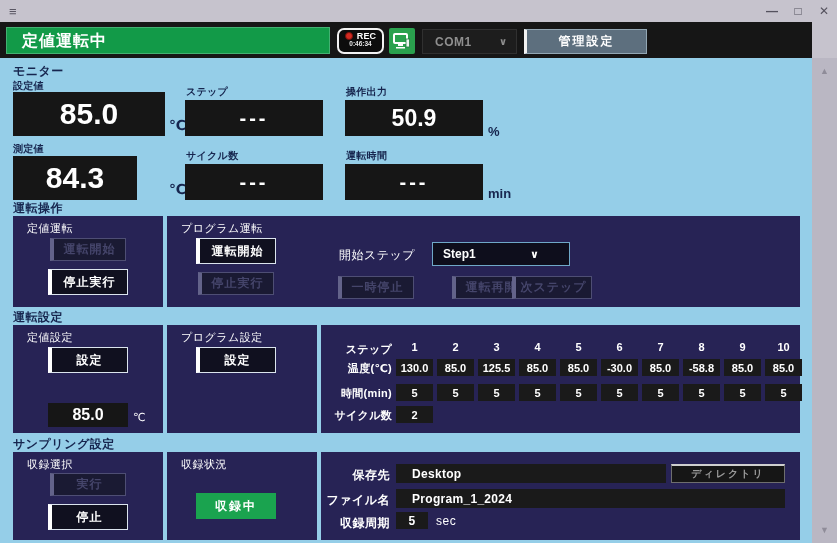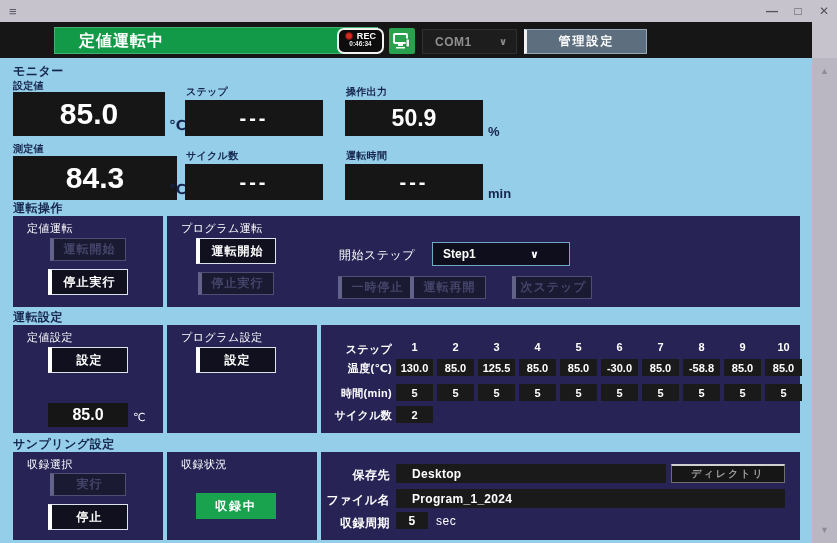--- a/index.html
+++ b/index.html
@@ -16,21 +16,21 @@
     display:flex; align-items:center; color:#494652; }
   .hamburger { font-size:13px; margin-left:9px; color:#5a5764; cursor:pointer; }
   .win-title { font-size:11px; font-weight:bold; margin-left:10px; letter-spacing:.3px; }
   .win-controls { position:absolute; right:6px; top:0; height:22px; display:flex; gap:12px; align-items:center; }
   .win-controls span { font-size:12px; font-weight:bold; color:#55525e; width:14px; text-align:center; cursor:pointer; }
 
   
   .header { left:0; top:22px; width:812px; height:36px; background:#161616; }
   .status-box { left:6px; top:27px; width:324px; height:27px; background:#129a48;
     border:1px solid #43b172; color:#fff; font-size:16px; font-weight:bold;
-    line-height:25px; padding-left:24px; letter-spacing:1px;margin-left:48px; }
+    line-height:25px; padding-left:15px; letter-spacing:1px; }
   .rec-badge { left:337px; top:28px; width:47px; height:26px; background:#0d0d0d;
     border:2px solid #f2f2f2; border-radius:7px; color:#fff; text-align:center; }
   .rec-top { display:flex; align-items:center; justify-content:center; gap:4px; margin-top:1px; }
   .rec-dot { width:8px; height:8px; border-radius:50%; background:#d22b22; border:1px solid #7a0f0a; }
   .rec-label { font-size:9px; font-weight:bold; letter-spacing:.2px; }
   .rec-time { font-size:6.5px; font-weight:bold; color:#e8e8e8; margin-top:-1px; }
   .printer-btn { left:389px; top:28px; width:26px; height:26px; background:#2aa14e;
     border-radius:2px; display:flex; align-items:center; justify-content:center; cursor:pointer; }
   .com-select { left:422px; top:29px; width:95px; height:25px; background:#1d1d1d;
     border:1px solid #303030; color:#8f8f8f; font-size:12px; font-weight:bold;
@@ -140,21 +140,21 @@
 <div class="abs unit" style="left:169px;top:117px;font-size:14px;">℃</div>
 
 <div class="abs mini-lbl" style="left:186px;top:85px;">ステップ</div>
 <div class="abs lcd dashes" style="left:185px;top:100px;width:138px;height:36px;font-size:20px;">---</div>
 
 <div class="abs mini-lbl" style="left:346px;top:85px;">操作出力</div>
 <div class="abs lcd" style="left:345px;top:100px;width:138px;height:36px;font-size:23px;">50.9</div>
 <div class="abs unit" style="left:488px;top:124px;">%</div>
 
 <div class="abs mini-lbl" style="left:13px;top:142px;">測定値</div>
-<div class="abs lcd" style="left:13px;top:156px;width:164px;height:44px;font-size:30px;">84.3</div>
+<div class="abs lcd" style="left:13px;top:156px;width:124px;height:44px;font-size:30px;">84.3</div>
 <div class="abs unit" style="left:169px;top:181px;font-size:14px;">℃</div>
 
 <div class="abs mini-lbl" style="left:186px;top:149px;">サイクル数</div>
 <div class="abs lcd dashes" style="left:185px;top:164px;width:138px;height:36px;font-size:20px;">---</div>
 
 <div class="abs mini-lbl" style="left:346px;top:149px;">運転時間</div>
 <div class="abs lcd dashes" style="left:345px;top:164px;width:138px;height:36px;font-size:20px;">---</div>
 <div class="abs unit" style="left:488px;top:186px;">min</div>
 
 <div class="abs sec-title" style="left:13px;top:200px;">運転操作</div>
@@ -168,21 +168,21 @@
 <div class="abs p-lbl" style="left:181px;top:221px;">プログラム運転</div>
 <button class="abs pbtn" style="left:196px;top:238px;width:80px;height:26px;">運転開始</button>
 <button class="abs pbtn disabled" style="left:198px;top:272px;width:76px;height:23px;">停止実行</button>
 
 <div class="abs p-lbl" style="left:339px;top:247px;font-size:12px;">開始ステップ</div>
 <div class="abs step-select" style="left:432px;top:242px;width:138px;height:24px;">
   <span class="val">Step1</span>
   <span class="chev">∨</span>
 </div>
 <button class="abs pbtn disabled" style="left:338px;top:276px;width:76px;height:23px;">一時停止</button>
-<button class="abs pbtn disabled" style="left:410px;top:276px;width:76px;height:23px;">運転再開</button>
+<button class="abs pbtn disabled" style="left:452px;top:276px;width:76px;height:23px;">運転再開</button>
 <button class="abs pbtn disabled" style="left:512px;top:276px;width:80px;height:23px;">次ステップ</button>
 
 <div class="abs sec-title" style="left:13px;top:309px;">運転設定</div>
 <div class="abs panel" style="left:13px;top:325px;width:150px;height:108px;"></div>
 <div class="abs panel" style="left:167px;top:325px;width:150px;height:108px;"></div>
 <div class="abs panel" style="left:321px;top:325px;width:479px;height:108px;"></div>
 
 <div class="abs p-lbl" style="left:27px;top:330px;">定値設定</div>
 <button class="abs pbtn" style="left:48px;top:347px;width:80px;height:26px;">設定</button>
 <div class="abs lcd" style="left:48px;top:403px;width:80px;height:24px;font-size:16px;">85.0</div>

